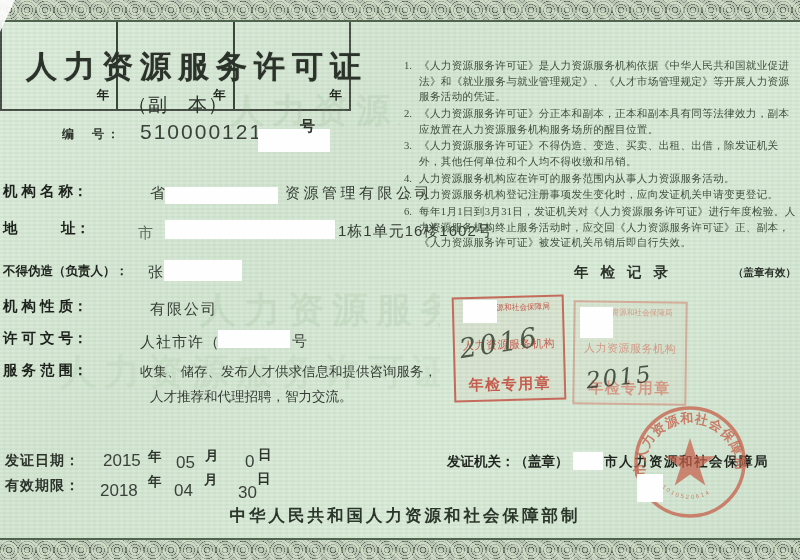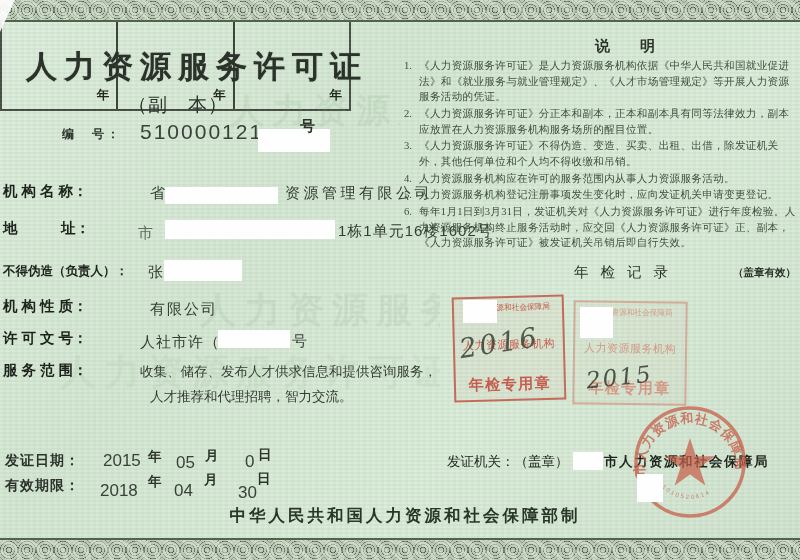--- a/index.html
+++ b/index.html
@@ -52,41 +52,41 @@
   .iy{left:103px;top:451px;} .iyu{left:148px;top:448px;} .im{left:176px;top:453px;} .imu{left:205px;top:447px;} .id{left:245px;top:452px;} .idu{left:258px;top:446px;}
   .vy{left:100px;top:481px;} .vyu{left:148px;top:473px;} .vm{left:174px;top:481px;} .vmu{left:204px;top:471px;} .vd{left:238px;top:483px;} .vdu{left:257px;top:470px;}
 
   .inst-head{left:540px;top:37px;width:170px;text-align:center;font-size:15px;font-weight:bold;}
   .inst-list{left:404px;top:58px;width:393px;}
   .inst-item{display:flex;font-size:10.6px;line-height:1.48;color:#40503e;
     font-family:"Liberation Serif",serif;margin-bottom:1px;}
   .inst-no{flex:none;width:15px;}
   .inst-text{flex:1;letter-spacing:.3px;}
 
-  .annual-head{left:553px;top:263px;width:140px;text-align:center;font-size:14.5px;font-weight:normal;letter-spacing:4px;}
+  .annual-head{left:553px;top:263px;width:140px;text-align:center;font-size:14.5px;font-weight:bold;letter-spacing:4px;}
   .annual-note{left:733px;top:266px;font-size:10.5px;font-weight:bold;}
   .annual-table{left:449px;top:291px;width:347px;height:107px;border:2px solid #3d443c;display:flex;z-index:1;}
   .acell{flex:1;position:relative;border-right:2px solid #3d443c;}
   .acell:last-child{border-right:none;}
   .cell-year{position:absolute;right:7px;bottom:5px;font-size:12.5px;font-weight:bold;color:#21271f;}
 
   .rstamp{position:absolute;display:flex;flex-direction:column;align-items:center;
     justify-content:space-between;padding:4px 1px 5px;z-index:2;}
   .stamp-a{left:453px;top:296px;width:106px;height:92px;border:2.5px solid rgba(193,77,63,.8);
     transform:rotate(-1.5deg);color:rgba(196,80,66,.92);background:rgba(220,120,100,.06);}
   .stamp-b{left:573px;top:301px;width:108px;height:91px;border:2px solid rgba(210,130,112,.55);
     transform:rotate(.8deg);color:rgba(210,125,105,.72);background:rgba(225,140,120,.05);}
   .st-l1{font-size:8px;white-space:nowrap;transform:scaleX(.95);}
   .st-l2{font-size:11px;white-space:nowrap;letter-spacing:.5px;}
   .st-l3{font-size:15px;font-weight:bold;white-space:nowrap;letter-spacing:1.5px;}
   .hw{position:absolute;z-index:3;font-family:"DejaVu Serif",serif;font-style:italic;white-space:nowrap;}
   .hw-2016{left:459px;top:327px;font-size:27px;letter-spacing:3px;color:rgba(62,74,60,.9);transform:rotate(-9deg);}
   .hw-2015{left:586px;top:364px;font-size:23px;letter-spacing:2px;color:rgba(52,64,54,.88);transform:rotate(-6deg);}
 
-  .issuer-label{left:447px;top:453px;font-size:13.5px;font-weight:normal;color:#1f251e;}
+  .issuer-label{left:447px;top:453px;font-size:13.5px;font-weight:bold;color:#1f251e;}
   .issuer-auth{left:604px;top:453px;font-size:13.5px;font-weight:bold;letter-spacing:1.5px;color:#1f251e;}
   .round-stamp{position:absolute;left:632px;top:404px;z-index:5;opacity:.88;}
 
   .footer{left:205px;top:505px;width:400px;text-align:center;font-size:16.5px;font-weight:bold;
     letter-spacing:3px;color:#2b362a;font-family:Liberation Sans, sans-serif;}
 
   .wbox{position:absolute;background:#fdfefd;z-index:4;}
   .wb-no{left:258px;top:129px;width:72px;height:23px;}
   .wb-org{left:165px;top:187px;width:113px;height:17px;}
   .wb-addr{left:165px;top:220px;width:170px;height:19px;}
@@ -148,21 +148,20 @@
   <span class="abs dunit idu">日</span>
 
   <div class="abs lab-valid">有效期限：</div>
   <span class="abs dnum vy">2018</span>
   <span class="abs dunit vyu">年</span>
   <span class="abs dnum vm">04</span>
   <span class="abs dunit vmu">月</span>
   <span class="abs dnum vd">30</span>
   <span class="abs dunit vdu">日</span>
 
-  <div class="abs inst-head">说　　明</div>
   <div class="abs inst-list">
     <div class="inst-item">
       <span class="inst-no">1.</span>
       <span class="inst-text">《人力资源服务许可证》是人力资源服务机构依据《中华人民共和国就业促进法》和《就业服务与就业管理规定》、《人才市场管理规定》等开展人力资源服务活动的凭证。</span>
     </div>
     <div class="inst-item">
       <span class="inst-no">2.</span>
       <span class="inst-text">《人力资源服务许可证》分正本和副本，正本和副本具有同等法律效力，副本应放置在人力资源服务机构服务场所的醒目位置。</span>
     </div>
     <div class="inst-item">

